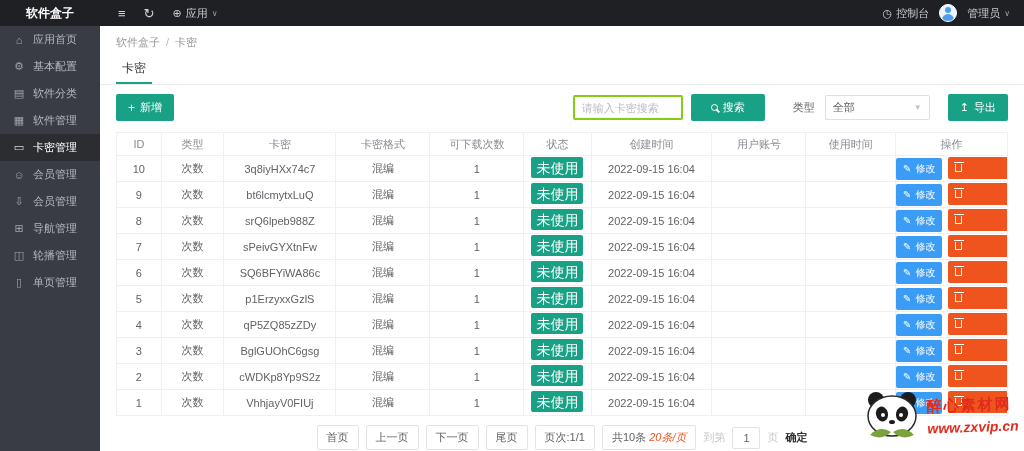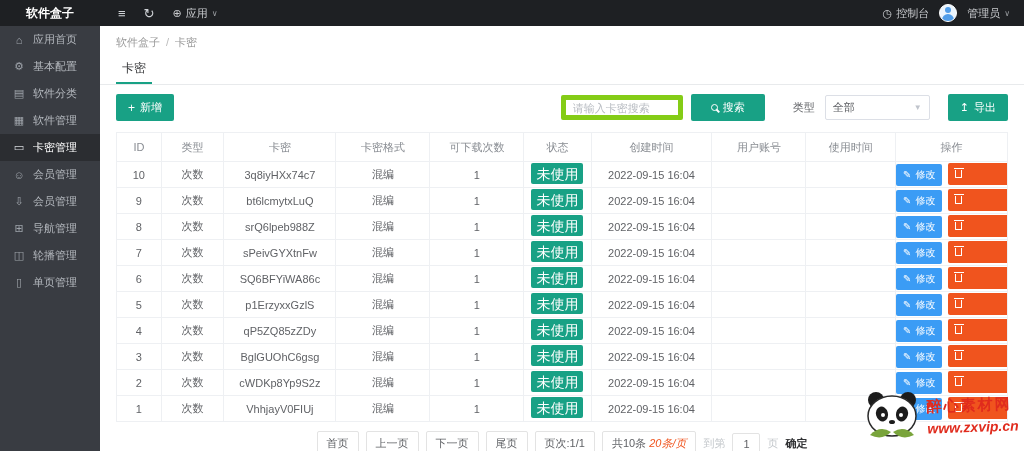--- a/index.html
+++ b/index.html
@@ -35,21 +35,21 @@
   .breadcrumb .bc-sep { margin:0 6px; color:#bbb; }
   .tabrow { background:#fff; border-bottom:1px solid #e8eaec; padding:0 16px; display:flex; }
   .tab { padding:6px 6px 5px; margin-right:20px; color:#303133; cursor:pointer;
     border-bottom:2px solid transparent; font-size:12px; }
   .tab.active { border-bottom-color:#18a185; }
   .toolbar { background:#fff; display:flex; align-items:center; padding:9px 16px 8px; }
   .btn { display:inline-flex; align-items:center; gap:5px; border:none; cursor:pointer;
     color:#fff; font-size:11px; border-radius:2px; padding:6px 12px; font-family:inherit; }
   .btn-teal { background:#18a185; }
   .tb2-spacer { flex:1; }
-  .search-input { width:122px; height:25px; border:5px solid #84cc16; border-radius:2px;
+  .search-input { width:110px; height:25px; border:2px solid #84cc16; border-radius:2px;
     padding:0 7px; font-size:11px; color:#606266; font-family:inherit; outline:none; }
   .search-input::placeholder { color:#b8bcc2; }
   .btn-search { margin-left:8px; padding:6px 20px; }
   .type-label { margin-left:28px; color:#606266; }
   .select { margin-left:10px; width:105px; height:25px; border:1px solid #dcdfe6; border-radius:2px;
     display:flex; align-items:center; justify-content:space-between; padding:0 7px; cursor:pointer;
     background:#fff; color:#606266; }
   .select .chev2 { color:#c0c4cc; font-size:8px; }
   .btn-export { margin-left:18px; }
   
@@ -57,21 +57,21 @@
   .i-search::after { content:""; position:absolute; width:4px; height:1.5px; background:#fff; transform:rotate(45deg); right:-3.5px; bottom:-1px; }
   .i-pencil { font-size:10px; line-height:1; }
   .i-trash { width:7px; height:8px; border:1px solid #fff; border-top:none; border-radius:0 0 1px 1px; display:inline-block; position:relative; margin-top:1px; }
   .i-trash::before { content:""; position:absolute; top:-2.5px; left:-2.5px; right:-2.5px; height:1.5px; background:#fff; }
   .i-plus { font-size:12px; line-height:1; }
   .i-export { font-size:11px; line-height:1; }
   
   .table-wrap { background:#fff; padding:3px 16px 0; }
   table { width:100%; border-collapse:collapse; font-size:11px; table-layout:fixed; }
   th, td { border:1px solid #eef0f3; text-align:center; color:#606266; overflow:hidden; white-space:nowrap; }
-  th { height:29px; color:#888c92; font-weight:normal; background:#fff;margin-left:8px; }
+  th { height:23px; color:#888c92; font-weight:normal; background:#fff;margin-left:8px; }
   td { height:26px; }
   .badge { background:#18a185; color:#fff; font-size:14px; padding:2.5px 5px; border-radius:2px; }
   .act-btn { display:inline-flex; align-items:center; gap:4px; border:none; cursor:pointer;
     color:#fff; font-size:10px; border-radius:2px; padding:4px 7px; font-family:inherit; }
   .act-edit { background:#3b9cf5; margin-right:6px; }
   .act-del { background:#f0541e;gap:48px; }
   
   .pager { background:#fff; display:flex; align-items:center; justify-content:center; gap:7px;
     padding:9px 0 10px; border-top:0; }
   .pg-box { border:1px solid #e3e3e3; background:#fff; border-radius:2px; padding:4px 9px;

